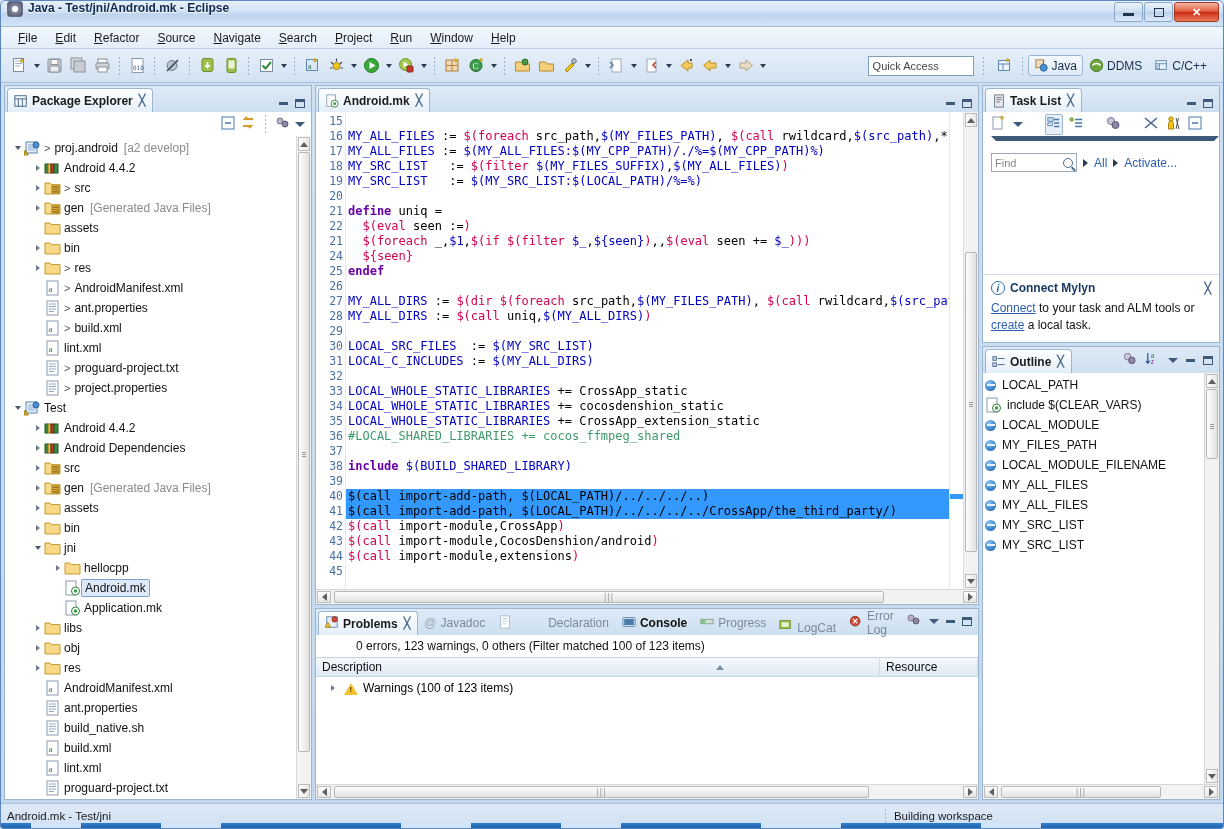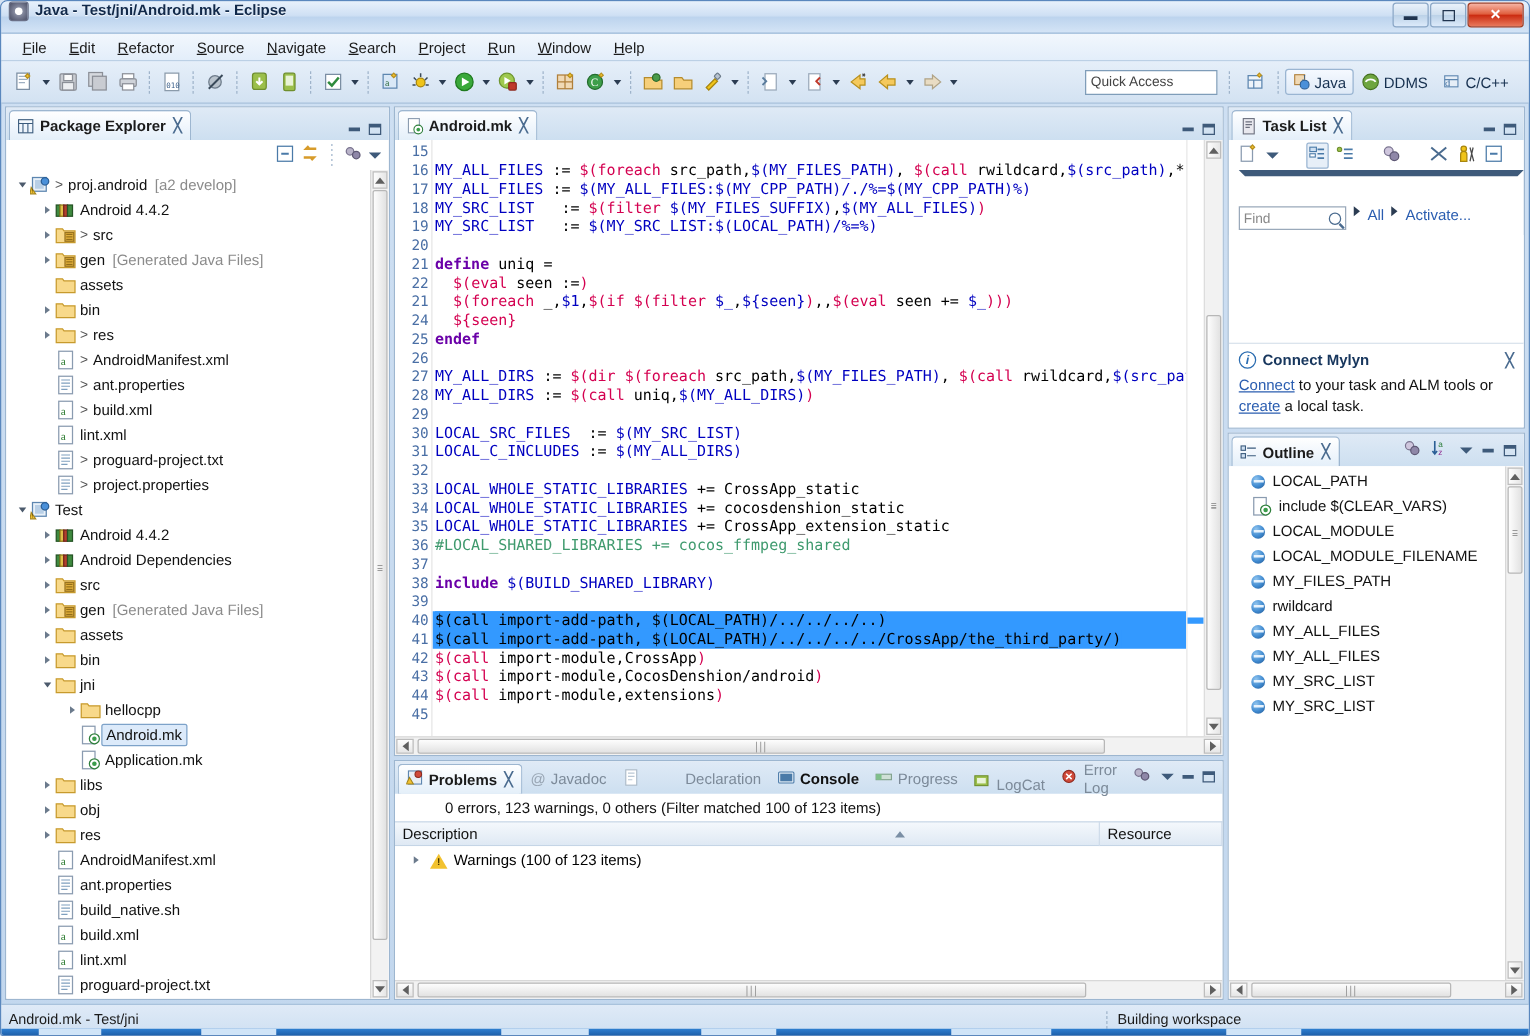--- a/index.html
+++ b/index.html
@@ -261,30 +261,30 @@
   
   .right { width: 238px; display:flex; flex-direction:column; }
   #task-list { height: 258px; flex:none; }
   #outline-view { flex:1; margin-top:3px; min-height:0; }
   .mylyn-box { border-top:1px solid #cfdbe8; padding:6px 8px 8px 8px; background:#fff;}
   .mylyn-title { font-size:12px; font-weight:bold; color:#17365d; display:flex; align-items:center; gap:5px;}
   .ic-info { width:14px;height:14px;border-radius:50%;border:1.5px solid #2b6cb0; color:#2b6cb0;
     font-size:10px; display:flex;align-items:center;justify-content:center; font-style:italic; font-weight:bold;}
   .mylyn-text { font-size:12px; color:#111; margin-top:5px; line-height:17px;}
   .lnk { color:#2a5db0; text-decoration:underline; }
-  .find-row { display:flex; align-items:flex-start; gap:6px; padding:24px 6px 4px 8px; }
+  .find-row { display:flex; align-items:center; gap:6px; padding:12px 6px 4px 8px; }
   .find-box {
     width: 86px; height:19px; border:1px solid #9aa9ba; background:#fff;
     display:flex; align-items:center; justify-content:space-between; padding:0 3px;
     font-size:11px; color:#888;
   }
   .mag { width:10px;height:10px;border:1.5px solid #4a6b8f; border-radius:50%; position:relative;}
   .mag:after{content:"";position:absolute;right:-4px;bottom:-3px;width:5px;height:1.5px;background:#4a6b8f;transform:rotate(45deg);}
   .tri-r:after{content:"";display:block;border-left:5px solid #2b3c52;border-top:4px solid transparent;border-bottom:4px solid transparent;}
-  .ol-row { height:20px; display:flex; align-items:center; gap:6px; padding-left:18px; font-size:12px; color:#111;}
+  .ol-row { height:20px; display:flex; align-items:center; gap:6px; padding-left:2px; font-size:12px; color:#111;}
   .ol-dot { width:11px;height:11px;border-radius:50%;
     background: radial-gradient(circle at 35% 30%, #8fc4ef 0%, #3f8ad0 55%, #23558f 100%);
     position:relative; flex:none;}
   .ol-dot:after{content:"";position:absolute;left:1.5px;top:4px;width:8px;height:2px;background:#e8f3fd;}
 
   
   .statusbar {
     position:absolute; left:0; right:0; bottom:0; height:25px;
     background: linear-gradient(180deg,#dfeaf7 0%, #cfe0f2 100%);
     border-top:1px solid #a9c2dc;
@@ -1189,29 +1189,25 @@
                     <circle cx="11.5" cy="11" r="1.8" fill="#3a9d4a"></circle>
                   </svg></span>
                 <span>include $(CLEAR_VARS)</span>
               </div>
               <div class="ol-row">
                 <span class="ol-dot"></span>
                 <span>LOCAL_MODULE</span>
               </div>
               <div class="ol-row">
                 <span class="ol-dot"></span>
-                <span>LOCAL_MODULE_FILENAME</span>
-              </div>
-              <div class="ol-row">
-                <span class="ol-dot"></span>
                 <span>MY_FILES_PATH</span>
               </div>
               <div class="ol-row">
                 <span class="ol-dot"></span>
-                <span>rwildcard</span>
+                <span>LOCAL_MODULE_FILENAME</span>
               </div>
               <div class="ol-row">
                 <span class="ol-dot"></span>
                 <span>MY_ALL_FILES</span>
               </div>
               <div class="ol-row">
                 <span class="ol-dot"></span>
                 <span>MY_ALL_FILES</span>
               </div>
               <div class="ol-row">

